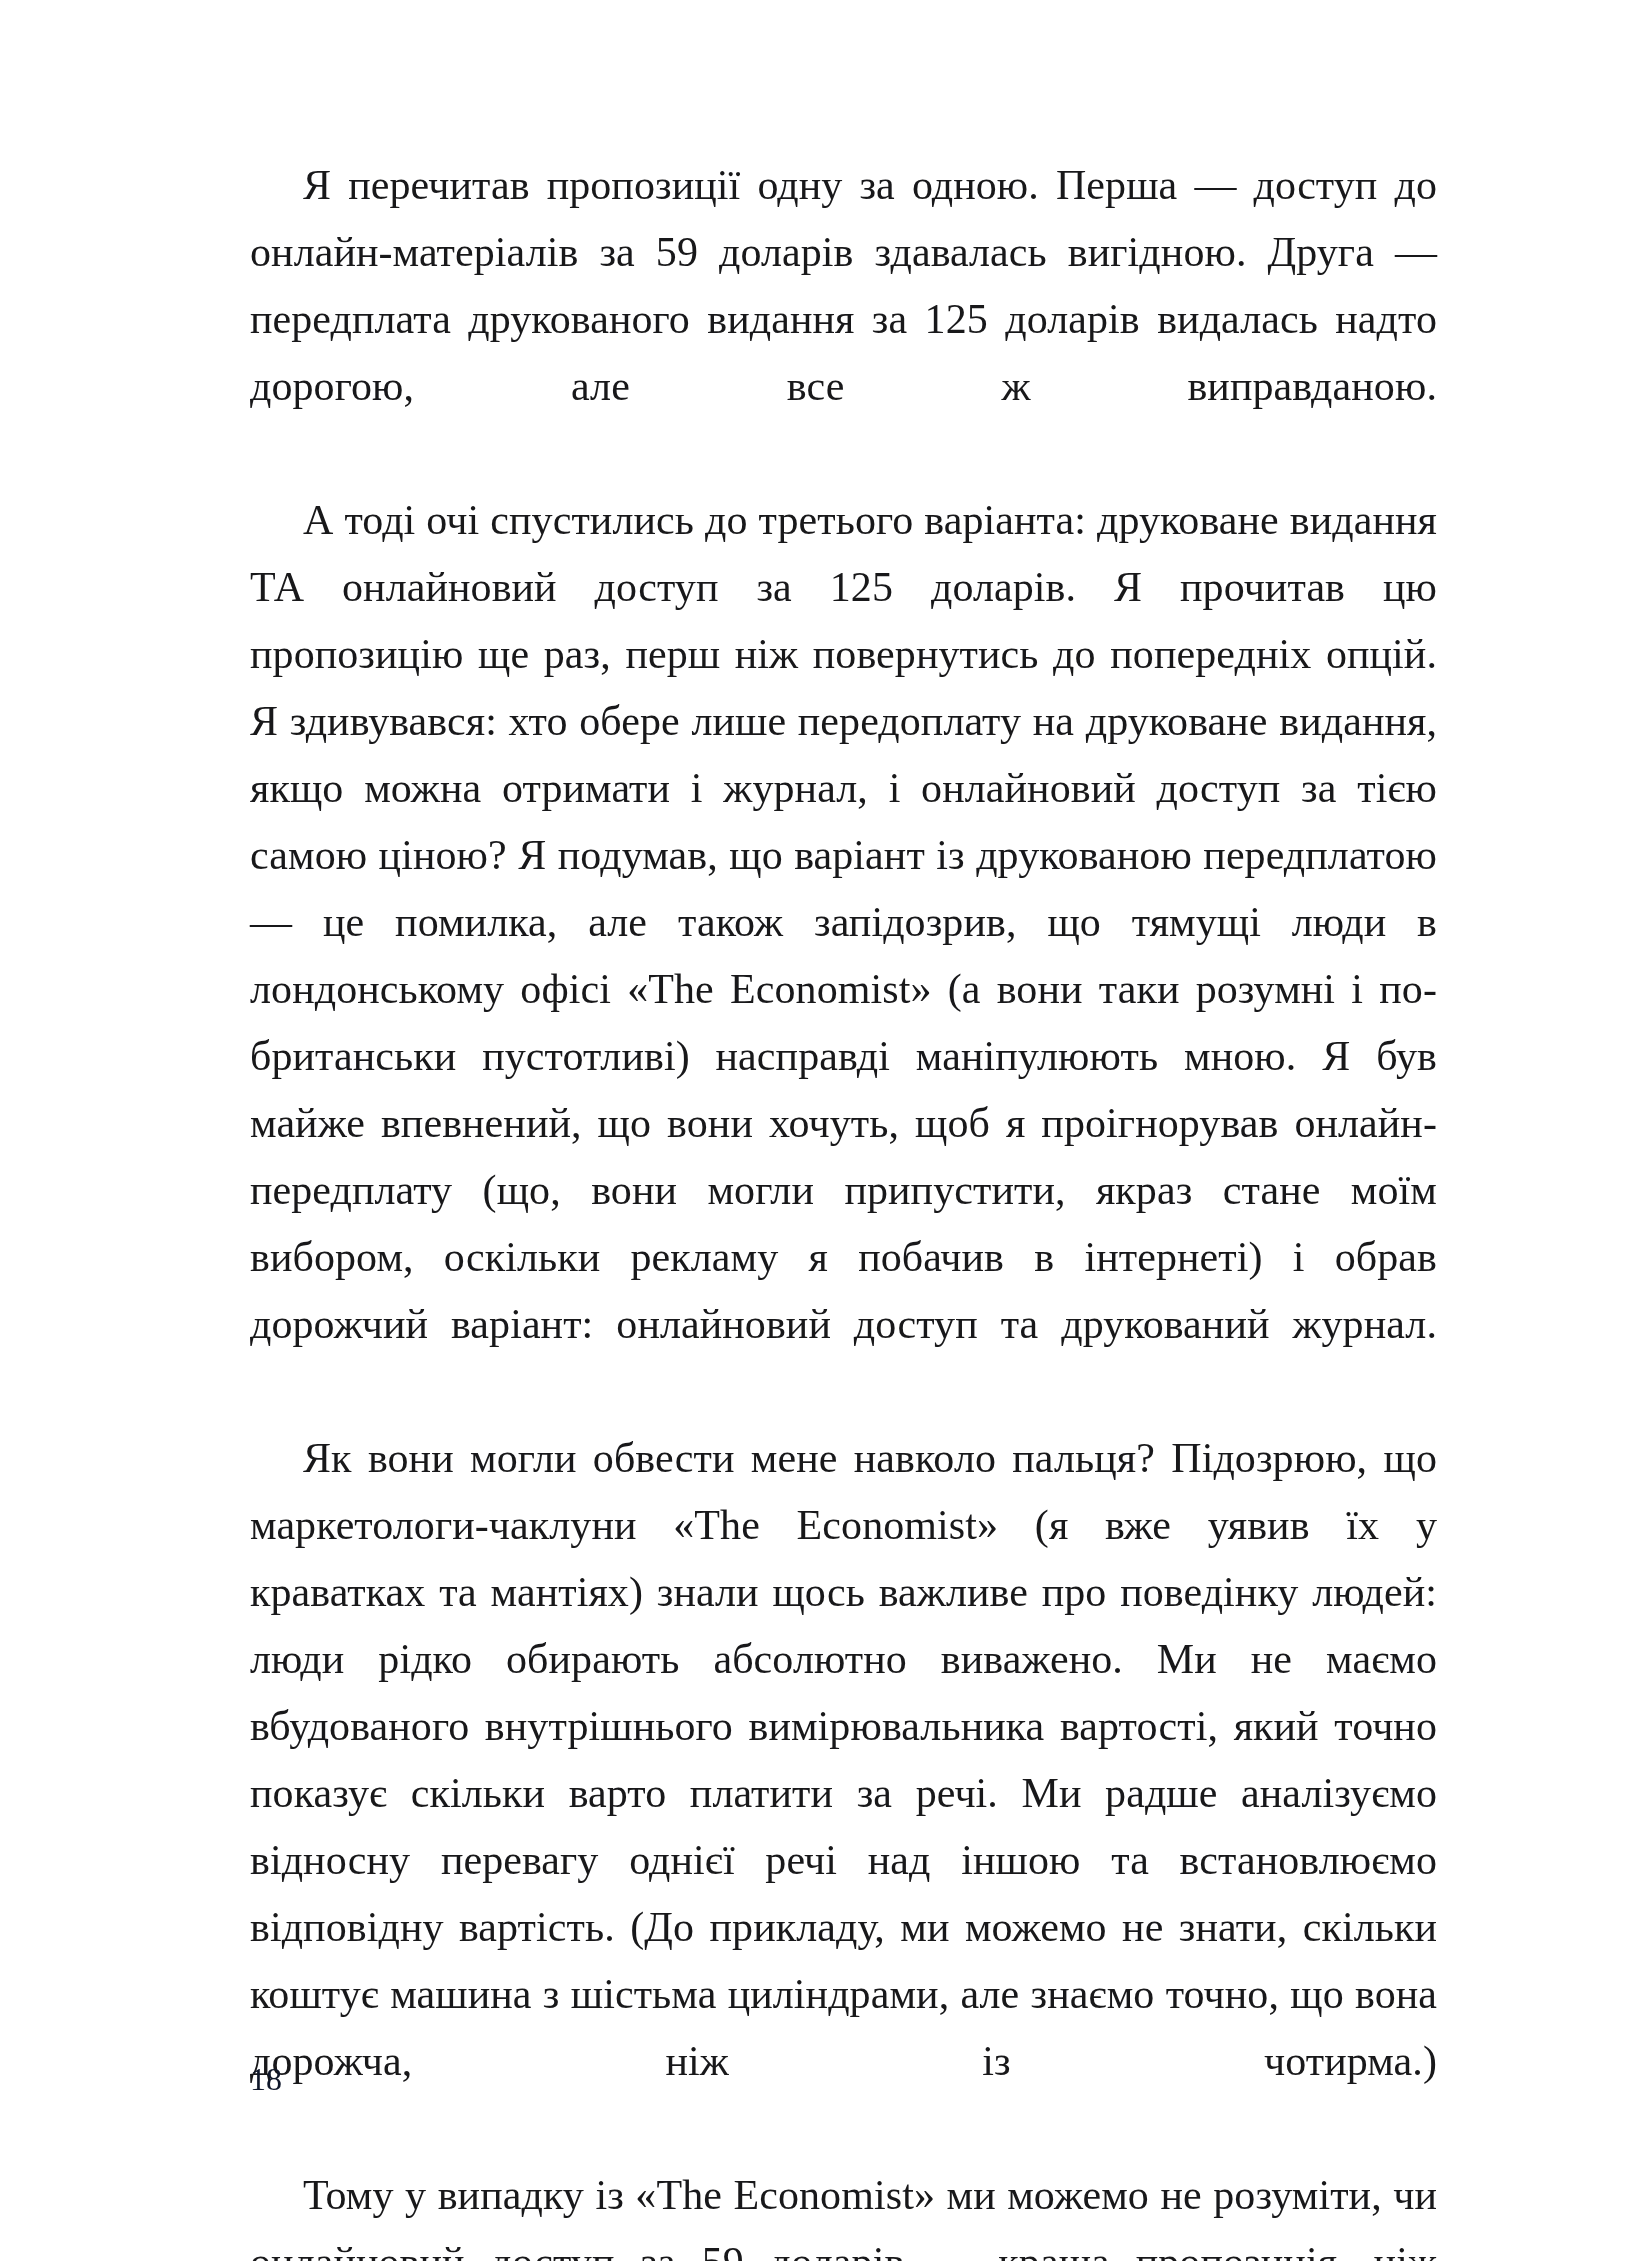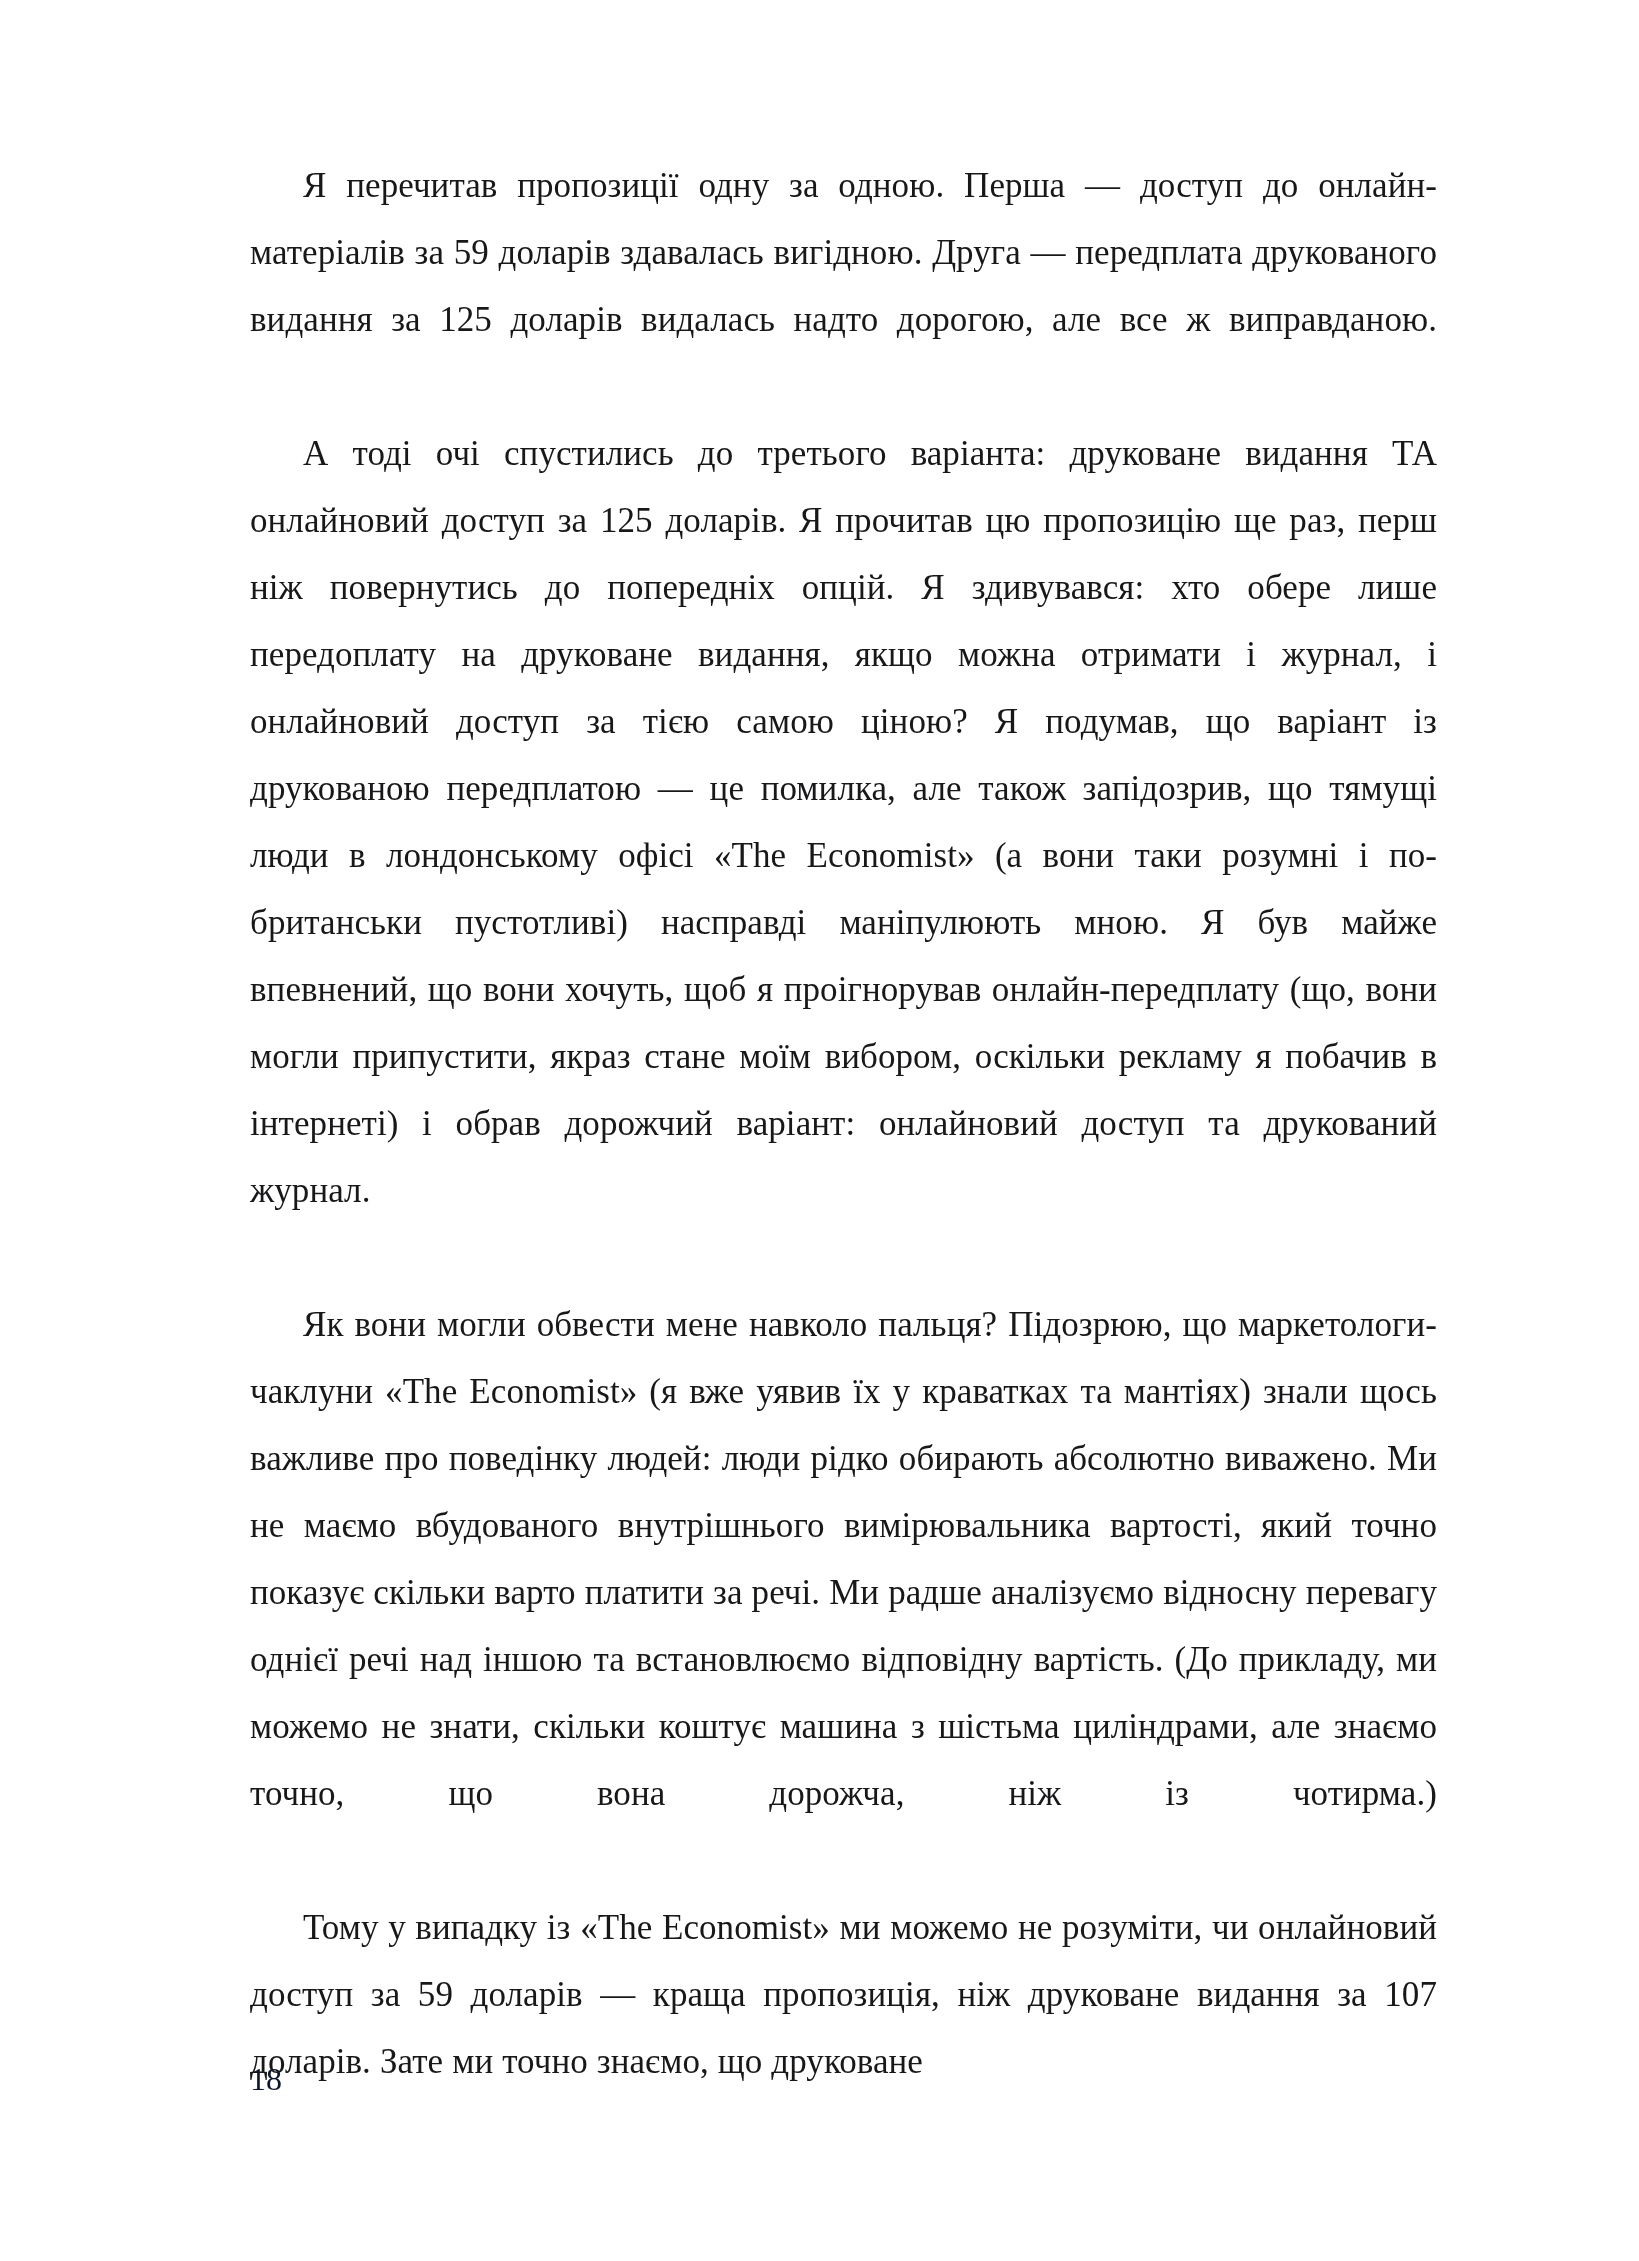--- a/index.html
+++ b/index.html
@@ -20,21 +20,21 @@
 
   .text-block {
     position: absolute;
     left: 250px;
     top: 152px;
     width: 1187px;
   }
 
   .para {
     font-family: "Liberation Serif", "DejaVu Serif", serif;
-    font-size: 35px;
+    font-size: 42px;
     line-height: 67px;
     color: #18181a;
     text-align: justify;
     text-justify: inter-word;
     margin: 0;
     text-indent: 53px;
     hyphens: manual;
     word-spacing: 0.005em;
     letter-spacing: 0.002em;
     -webkit-font-smoothing: antialiased;

